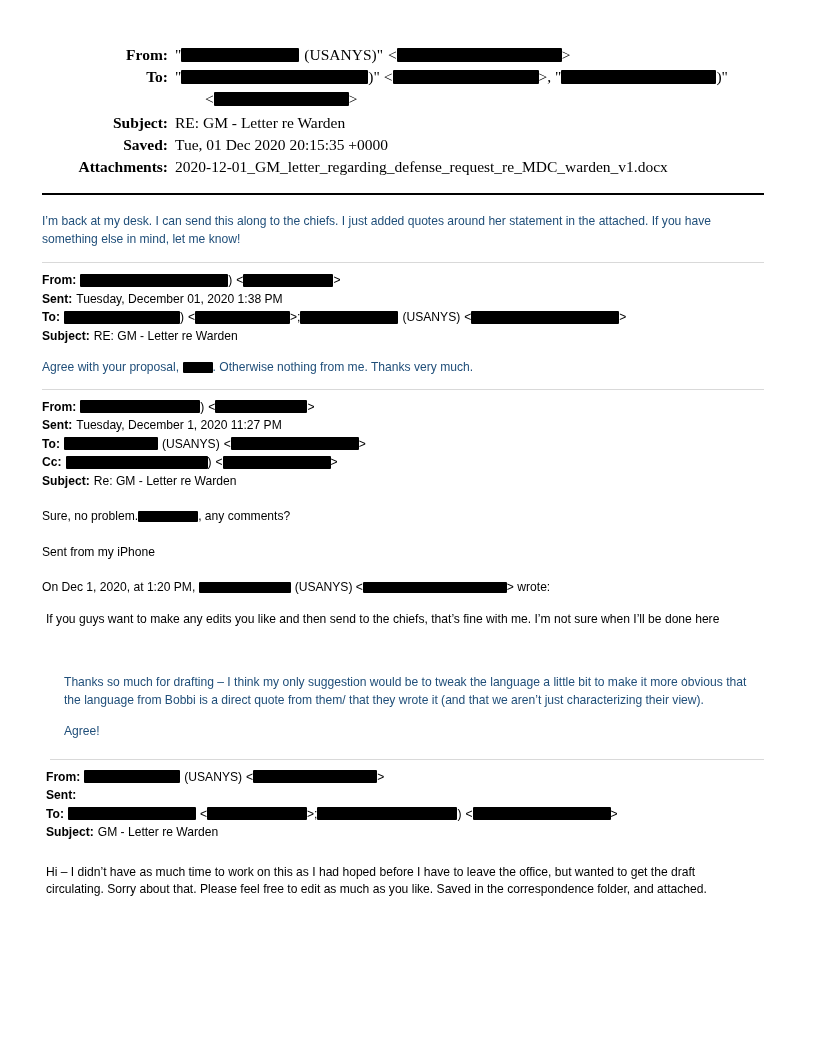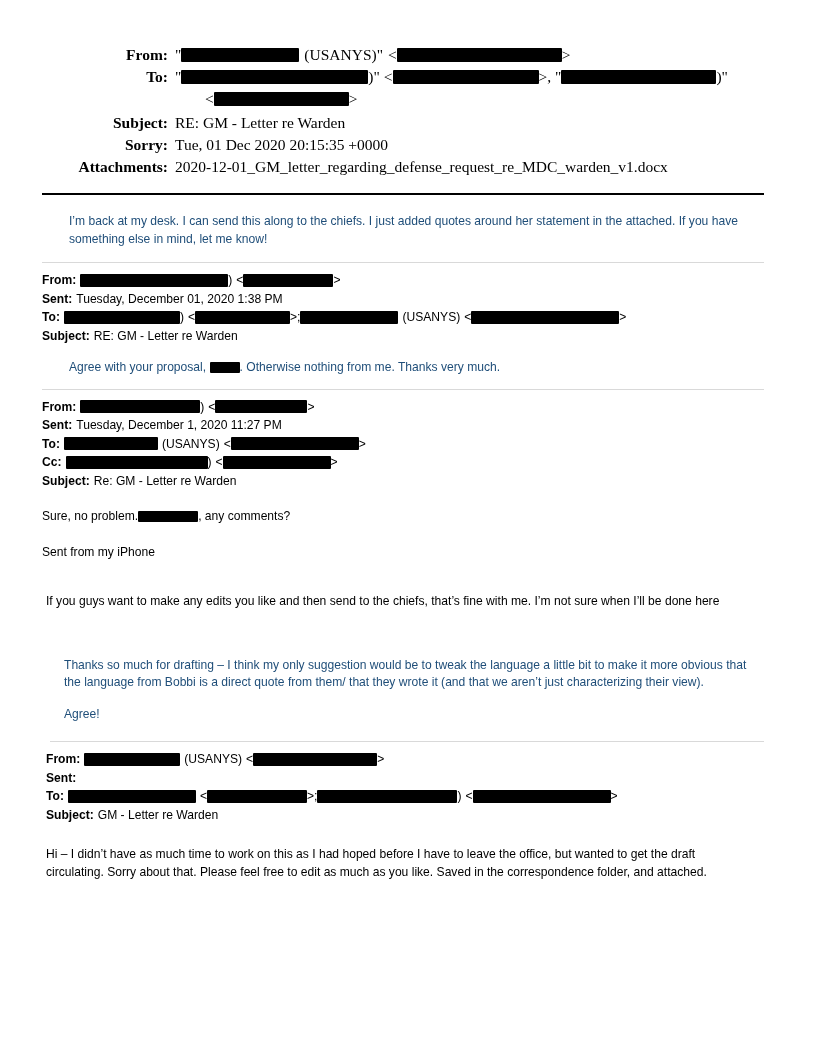--- a/index.html
+++ b/index.html
@@ -75,21 +75,21 @@
   }
 
   
   .body {
     font-size: 12.1px;
     line-height: 17.5px;
   }
   .para {
     margin: 0;
   }
-  .blue { color: #1f4e79; margin-left: 27px; }
+  .blue { color: #1f4e79; }
   .black { color: #000000; }
 
   .sp-18 { height: 18px; }
   .sp-14 { height: 14px; }
   .sp-12 { height: 12px; }
   .sp-8  { height: 8px; }
   .sp-22 { height: 22px; }
 
   
   .qhdr {
@@ -150,21 +150,21 @@
     </div>
 
     <div class="hdr-row" style="margin-top:3px">
       <div class="hdr-label">Subject:</div>
       <div class="hdr-val">
         <span class="txt">RE: GM - Letter re Warden</span>
       </div>
     </div>
 
     <div class="hdr-row">
-      <div class="hdr-label">Sorry:</div>
+      <div class="hdr-label">Saved:</div>
       <div class="hdr-val">
         <span class="txt">Tue, 01 Dec 2020 20:15:35 +0000</span>
       </div>
     </div>
 
     <div class="hdr-row">
       <div class="hdr-label">Attachments:</div>
       <div class="hdr-val">
         <span class="txt">2020-12-01_GM_letter_regarding_defense_request_re_MDC_warden_v1.docx</span>
       </div>
@@ -261,20 +261,21 @@
     <div class="sp-18"></div>
 
     <p class="para black"><span>Sure, no problem.</span><span class="rb small" style="width:60px"></span><span>, any comments?</span></p>
 
     <div class="sp-18"></div>
 
     <p class="para black">Sent from my iPhone</p>
 
     <div class="sp-18"></div>
 
+    <p class="para black"><span>On Dec 1, 2020, at 1:20 PM, </span><span class="rb small" style="width:92px"></span><span style="margin-left:4px">(USANYS) &lt;</span><span class="rb small" style="width:144px"></span><span>&gt; wrote:</span></p>
 
     <div class="sp-14"></div>
 
     <p class="para black indent1">If you guys want to make any edits you like and then send to the chiefs, that’s fine with me. I’m not sure when I’ll be done here</p>
 
     <div class="sp-18"></div>
 
 
     <div class="sp-14"></div>
 

